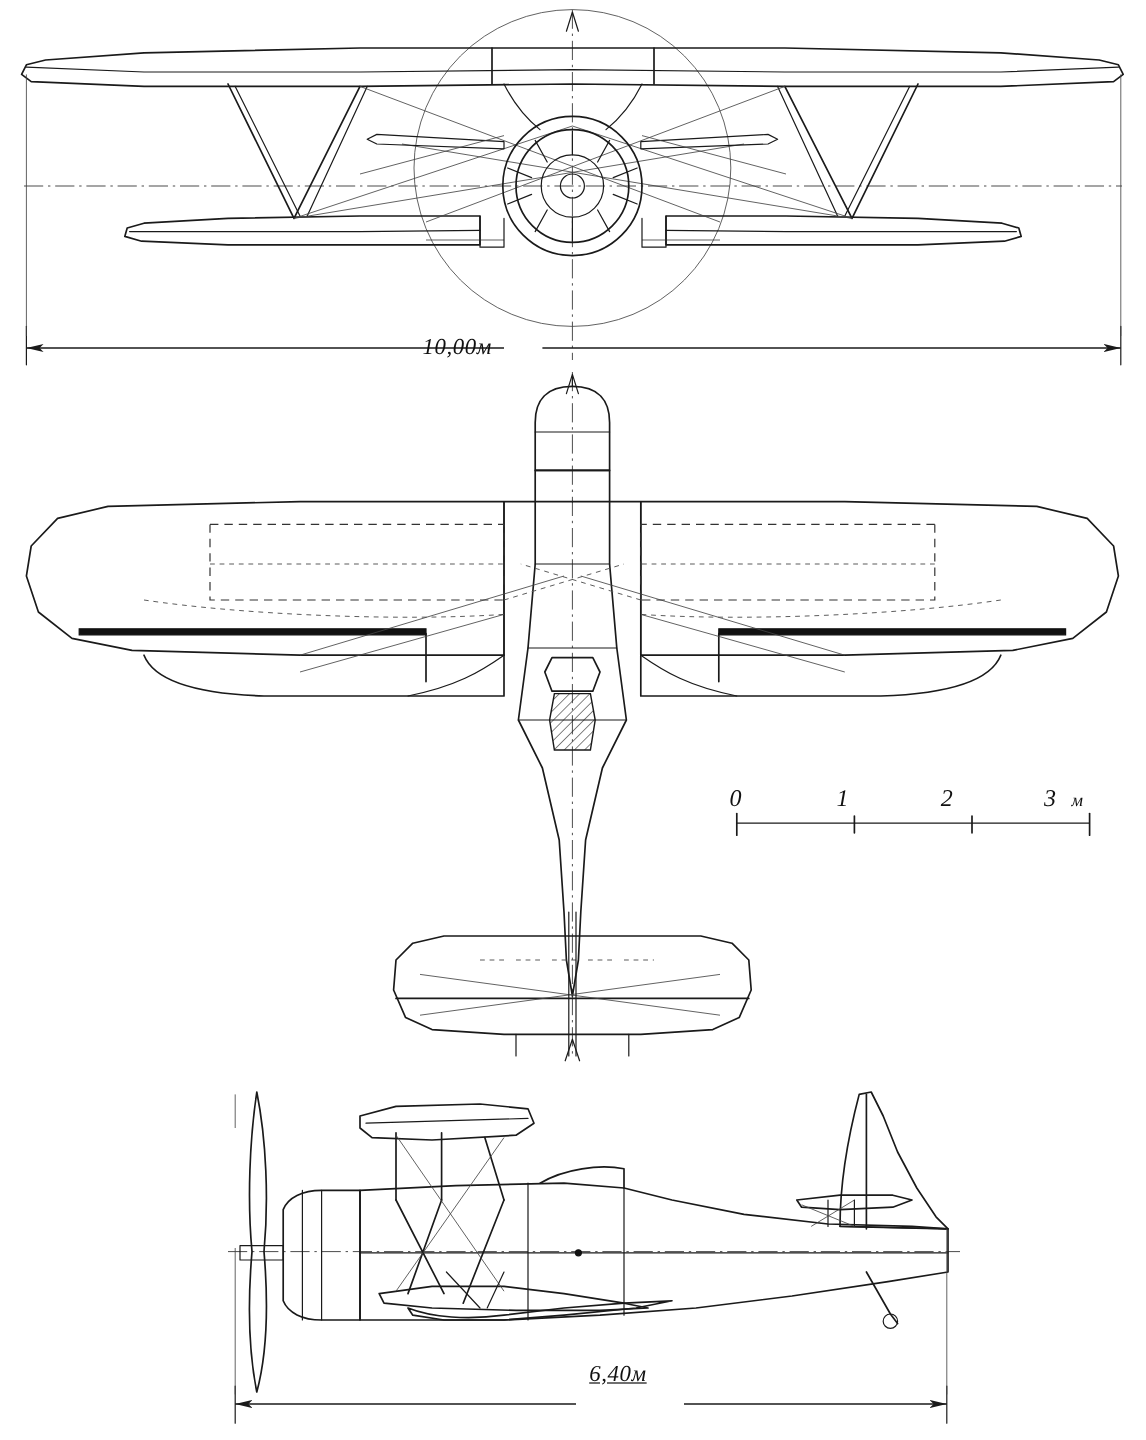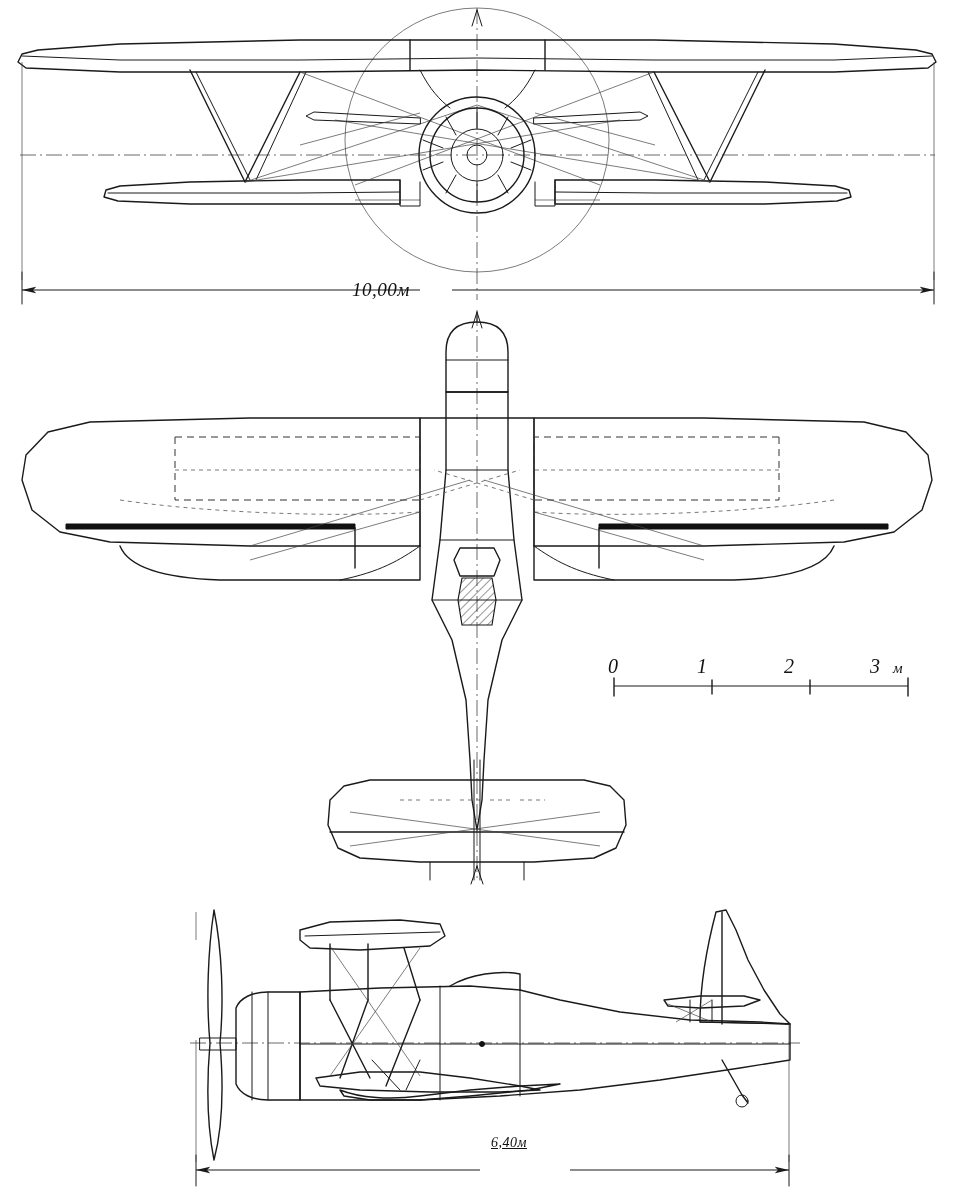--- a/index.html
+++ b/index.html
@@ -90,21 +90,21 @@
     letter-spacing: 0.5px;
   }
   #span-label {
     left: 352px;
     top: 279px;
     font-size: 19px;
   }
   #length-label {
     left: 491px;
     top: 1135px;
-    font-size: 14px;
+    font-size: 19px;
     text-decoration: underline;
   }
   .scale-num {
     position: absolute;
     font-family: "Liberation Serif", serif;
     font-style: italic;
     font-size: 20px;
     color: #111111;
   }
   #scale-0 { left: 608px; top: 655px; }

